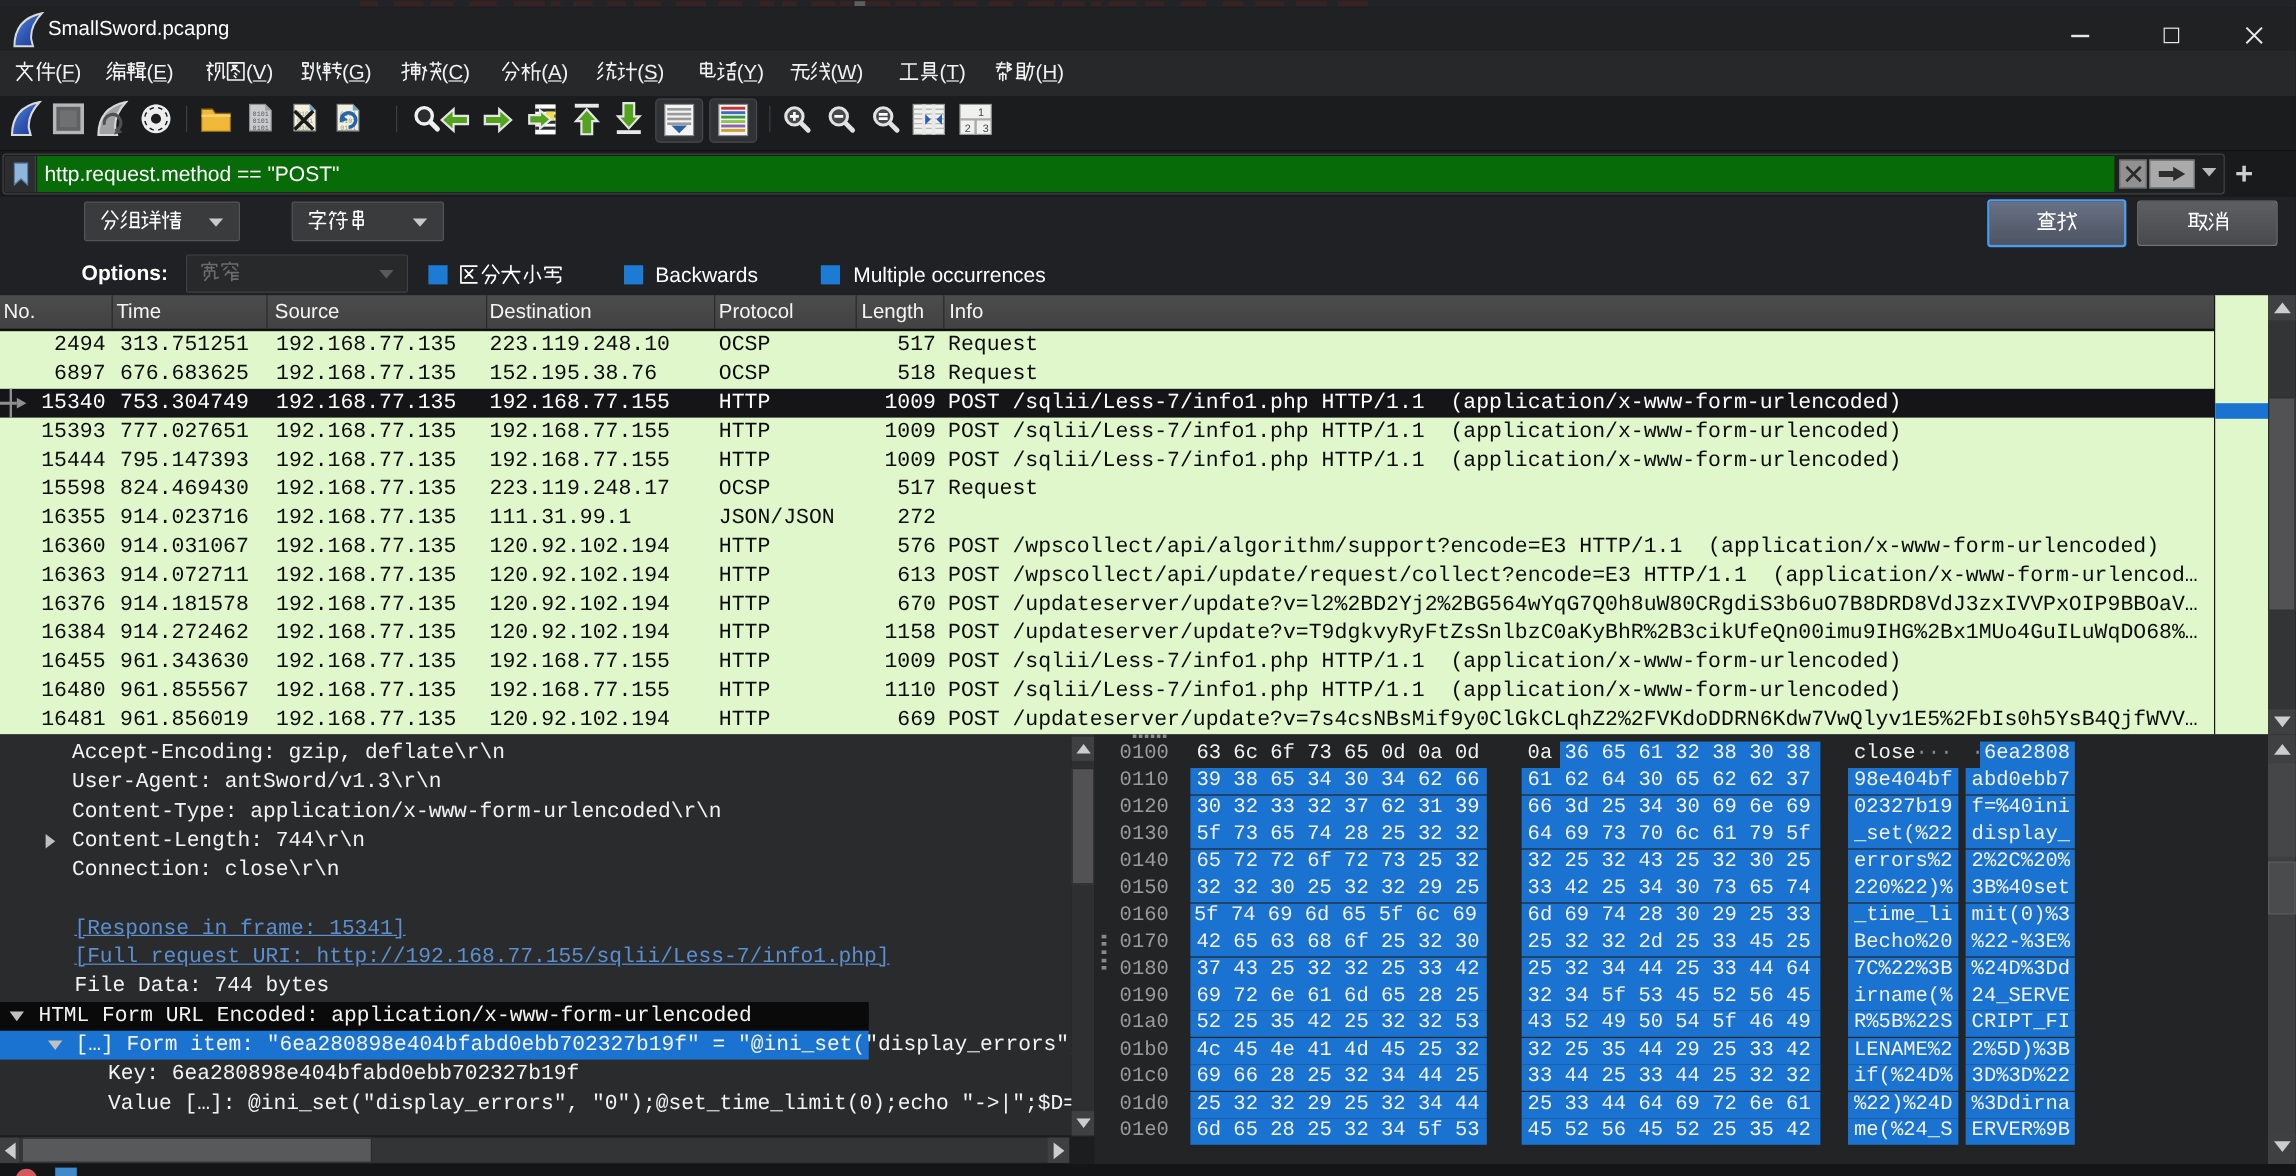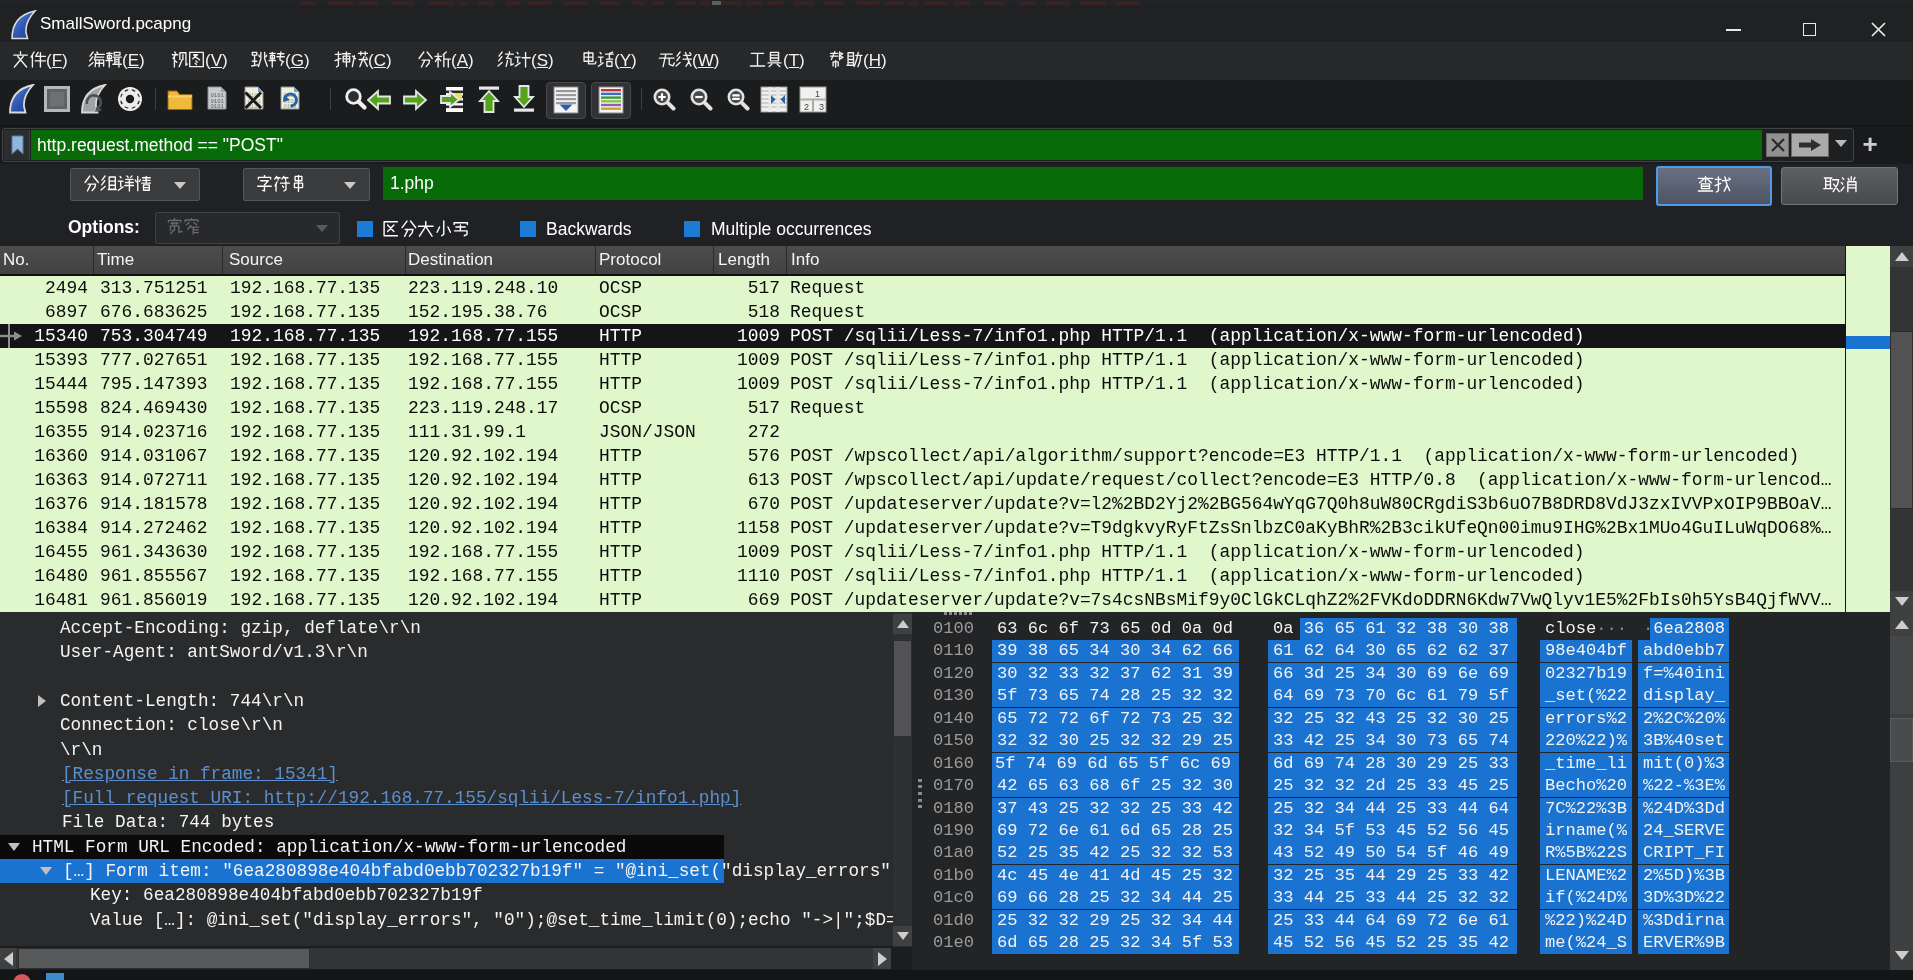--- a/index.html
+++ b/index.html
@@ -334,23 +334,20 @@
 <div class="ddown" style="left:243px;top:168px;width:127px;height:33px;line-height:31px">
       <span style="position:absolute;left:12px"><svg class="cj" viewBox="0 0 100 100">
           <path d="M50,2 L50,10 M14,24 L14,14 L86,14 L86,24 M28,34 L72,34 L50,58 M10,66 L90,66 M50,58 L50,94 L40,90" fill="none" stroke="currentColor" stroke-width="8" stroke-linejoin="round" stroke-linecap="round"></path>
         </svg><svg class="cj" viewBox="0 0 100 100">
           <path d="M22,8 L10,24 M16,16 L42,16 M30,16 L30,30 M64,8 L52,24 M58,16 L88,16 M74,16 L74,30 M24,40 L12,64 M18,54 L18,94 M44,48 L96,48 M76,38 L76,86 L64,94 M56,64 L62,72" fill="none" stroke="currentColor" stroke-width="8" stroke-linejoin="round" stroke-linecap="round"></path>
         </svg><svg class="cj" viewBox="0 0 100 100">
           <path d="M30,8 L70,8 L70,34 L30,34 L30,8 M26,48 L74,48 L74,74 L26,74 L26,48 M50,2 L50,96" fill="none" stroke="currentColor" stroke-width="8" stroke-linejoin="round" stroke-linecap="round"></path>
         </svg></span>
       <span class="caret" style="left:100px;top:13px"></span>
     </div>
-<div class="abs green" style="left:383px;top:167px;width:1260px;height:33px;color:#fff;font-size:17.5px;line-height:33px">
-      <span style="position:absolute;left:7px">1.php</span>
-    </div>
 <div class="abs" style="left:1656px;top:166px;width:116px;height:40px;background:linear-gradient(#687183,#4d5463);border:2px solid #4f9be8;border-radius:3px;color:#fff;font-size:17px;text-align:center;line-height:36px"><svg class="cj" viewBox="0 0 100 100">
         <path d="M50,2 L50,36 M8,14 L92,14 M40,18 L16,40 M60,18 L84,40 M26,46 L74,46 L74,74 L26,74 L26,46 M26,60 L74,60 M8,88 L92,88" fill="none" stroke="currentColor" stroke-width="8" stroke-linejoin="round" stroke-linecap="round"></path>
       </svg><svg class="cj" viewBox="0 0 100 100">
         <path d="M8,20 L40,20 M26,6 L26,86 L14,94 M6,56 L40,44 M50,28 L88,24 M64,6 L76,50 L92,86 M78,52 L60,90 M88,12 L96,20" fill="none" stroke="currentColor" stroke-width="8" stroke-linejoin="round" stroke-linecap="round"></path>
       </svg></div>
 <div class="abs" style="left:1781px;top:167px;width:117px;height:38px;background:linear-gradient(#5d5f63,#48494d);border:1px solid #757575;border-radius:3px;color:#fff;font-size:17px;text-align:center;line-height:36px"><svg class="cj" viewBox="0 0 100 100">
         <path d="M8,12 L52,12 M16,12 L16,74 M44,12 L44,74 M16,32 L44,32 M16,52 L44,52 M4,74 L56,74 M56,22 L92,22 L86,48 L60,92 M62,48 L96,92" fill="none" stroke="currentColor" stroke-width="8" stroke-linejoin="round" stroke-linecap="round"></path>
       </svg><svg class="cj" viewBox="0 0 100 100">
         <path d="M14,10 L22,20 M8,38 L16,48 M6,88 L24,64 M66,4 L66,24 M48,14 L54,26 M88,8 L80,24 M46,92 L46,34 L94,34 L94,92 M46,52 L94,52 M46,70 L94,70" fill="none" stroke="currentColor" stroke-width="8" stroke-linejoin="round" stroke-linecap="round"></path>
       </svg></div>
@@ -398,21 +395,21 @@
 <div class="abs" style="left:0;top:274px;width:1845px;height:2px;background:#101010"></div>
 <div id="tbody" class="abs mono">
 <div class="trow" style="top:0px"><span class="c-no">2494</span><span class="c-t">313.751251</span><span class="c-s">192.168.77.135</span><span class="c-d">223.119.248.10</span><span class="c-p">OCSP</span><span class="c-l">517</span><span class="c-i">Request</span></div>
 <div class="trow" style="top:24px"><span class="c-no">6897</span><span class="c-t">676.683625</span><span class="c-s">192.168.77.135</span><span class="c-d">152.195.38.76</span><span class="c-p">OCSP</span><span class="c-l">518</span><span class="c-i">Request</span></div>
 <div class="trow tsel" style="top:48px"><span class="c-no">15340</span><span class="c-t">753.304749</span><span class="c-s">192.168.77.135</span><span class="c-d">192.168.77.155</span><span class="c-p">HTTP</span><span class="c-l">1009</span><span class="c-i">POST /sqlii/Less-7/info1.php HTTP/1.1  (application/x-www-form-urlencoded)</span></div>
 <div class="trow" style="top:72px"><span class="c-no">15393</span><span class="c-t">777.027651</span><span class="c-s">192.168.77.135</span><span class="c-d">192.168.77.155</span><span class="c-p">HTTP</span><span class="c-l">1009</span><span class="c-i">POST /sqlii/Less-7/info1.php HTTP/1.1  (application/x-www-form-urlencoded)</span></div>
 <div class="trow" style="top:96px"><span class="c-no">15444</span><span class="c-t">795.147393</span><span class="c-s">192.168.77.135</span><span class="c-d">192.168.77.155</span><span class="c-p">HTTP</span><span class="c-l">1009</span><span class="c-i">POST /sqlii/Less-7/info1.php HTTP/1.1  (application/x-www-form-urlencoded)</span></div>
 <div class="trow" style="top:120px"><span class="c-no">15598</span><span class="c-t">824.469430</span><span class="c-s">192.168.77.135</span><span class="c-d">223.119.248.17</span><span class="c-p">OCSP</span><span class="c-l">517</span><span class="c-i">Request</span></div>
 <div class="trow" style="top:144px"><span class="c-no">16355</span><span class="c-t">914.023716</span><span class="c-s">192.168.77.135</span><span class="c-d">111.31.99.1</span><span class="c-p">JSON/JSON</span><span class="c-l">272</span></div>
 <div class="trow" style="top:168px"><span class="c-no">16360</span><span class="c-t">914.031067</span><span class="c-s">192.168.77.135</span><span class="c-d">120.92.102.194</span><span class="c-p">HTTP</span><span class="c-l">576</span><span class="c-i">POST /wpscollect/api/algorithm/support?encode=E3 HTTP/1.1  (application/x-www-form-urlencoded)</span></div>
-<div class="trow" style="top:192px"><span class="c-no">16363</span><span class="c-t">914.072711</span><span class="c-s">192.168.77.135</span><span class="c-d">120.92.102.194</span><span class="c-p">HTTP</span><span class="c-l">613</span><span class="c-i">POST /wpscollect/api/update/request/collect?encode=E3 HTTP/0.8  (application/x-www-form-urlencod…</span></div>
+<div class="trow" style="top:192px"><span class="c-no">16363</span><span class="c-t">914.072711</span><span class="c-s">192.168.77.135</span><span class="c-d">120.92.102.194</span><span class="c-p">HTTP</span><span class="c-l">613</span><span class="c-i">POST /wpscollect/api/update/request/collect?encode=E3 HTTP/1.1  (application/x-www-form-urlencod…</span></div>
 <div class="trow" style="top:216px"><span class="c-no">16376</span><span class="c-t">914.181578</span><span class="c-s">192.168.77.135</span><span class="c-d">120.92.102.194</span><span class="c-p">HTTP</span><span class="c-l">670</span><span class="c-i">POST /updateserver/update?v=l2%2BD2Yj2%2BG564wYqG7Q0h8uW80CRgdiS3b6uO7B8DRD8VdJ3zxIVVPxOIP9BBOaV…</span></div>
 <div class="trow" style="top:240px"><span class="c-no">16384</span><span class="c-t">914.272462</span><span class="c-s">192.168.77.135</span><span class="c-d">120.92.102.194</span><span class="c-p">HTTP</span><span class="c-l">1158</span><span class="c-i">POST /updateserver/update?v=T9dgkvyRyFtZsSnlbzC0aKyBhR%2B3cikUfeQn00imu9IHG%2Bx1MUo4GuILuWqDO68%…</span></div>
 <div class="trow" style="top:264px"><span class="c-no">16455</span><span class="c-t">961.343630</span><span class="c-s">192.168.77.135</span><span class="c-d">192.168.77.155</span><span class="c-p">HTTP</span><span class="c-l">1009</span><span class="c-i">POST /sqlii/Less-7/info1.php HTTP/1.1  (application/x-www-form-urlencoded)</span></div>
 <div class="trow" style="top:288px"><span class="c-no">16480</span><span class="c-t">961.855567</span><span class="c-s">192.168.77.135</span><span class="c-d">192.168.77.155</span><span class="c-p">HTTP</span><span class="c-l">1110</span><span class="c-i">POST /sqlii/Less-7/info1.php HTTP/1.1  (application/x-www-form-urlencoded)</span></div>
 <div class="trow" style="top:312px"><span class="c-no">16481</span><span class="c-t">961.856019</span><span class="c-s">192.168.77.135</span><span class="c-d">120.92.102.194</span><span class="c-p">HTTP</span><span class="c-l">669</span><span class="c-i">POST /updateserver/update?v=7s4csNBsMif9y0ClGkCLqhZ2%2FVKdoDDRN6Kdw7VwQlyv1E5%2FbIs0h5YsB4QjfWVV…</span></div>
 <div class="abs" style="left:8px;top:48px;width:2px;height:24px;background:#8f8f8f"></div>
 <svg class="abs" style="left:0px;top:54px" width="24" height="12" viewBox="0 0 24 12">
         <path d="M0,6 H14" stroke="#8f8f8f" stroke-width="2.4"></path>
         <path d="M14,1.5 L22,6 L14,10.5 Z" fill="#8f8f8f"></path>
       </svg>
@@ -423,24 +420,24 @@
 <div class="sbtn abs" style="left:1890px;top:246px;width:23px;height:21px">
       <span class="tri-u"></span>
     </div>
 <div class="sbtn abs" style="left:1890px;top:591px;width:23px;height:21px">
       <span class="tri-d"></span>
     </div>
 <div class="thumb abs" style="left:1890px;top:331px;width:23px;height:178px"></div>
 <div id="dpane" class="abs">
 <div class="dl" style="top:4px;"><span style="position:absolute;left:60px">Accept-Encoding: gzip, deflate\r\n</span></div>
 <div class="dl" style="top:28px;"><span style="position:absolute;left:60px">User-Agent: antSword/v1.3\r\n</span></div>
+<div class="dl" style="top:53px;"><span style="position:absolute;left:60px">Content-Type: application/x-www-form-urlencoded\r\n</span></div>
 <div class="dl" style="top:77px;"><span style="position:absolute;left:60px">Content-Length: 744\r\n</span></div>
 <div class="te" style="left:38px;top:83px"></div>
 <div class="dl" style="top:101px;"><span style="position:absolute;left:60px">Connection: close\r\n</span></div>
-<div class="dl" style="top:126px;"><span style="position:absolute;left:60px">\r\n</span></div>
 <div class="dl" style="top:150px;"><span style="position:absolute;left:62px"><span class="dlink">[Response in frame: 15341]</span></span></div>
 <div class="dl" style="top:174px;"><span style="position:absolute;left:62px"><span class="dlink">[Full request URI: http://192.168.77.155/sqlii/Less-7/info1.php]</span></span></div>
 <div class="dl" style="top:198px;"><span style="position:absolute;left:62px">File Data: 744 bytes</span></div>
 <div class="dl" style="top:223px;background:#0a0a0a;"><span style="position:absolute;left:32px">HTML Form URL Encoded: application/x-www-form-urlencoded</span></div>
 <div class="tw" style="left:8px;top:231px"></div>
 <div class="dl" style="top:247px;background:#1a73d1;"><span style="position:absolute;left:63px">[…] Form item: "6ea280898e404bfabd0ebb702327b19f" = "@ini_set("display_errors", "0");@set</span></div>
 <div class="tw" style="left:40px;top:255px"></div>
 <div class="dl" style="top:271px;"><span style="position:absolute;left:90px">Key: 6ea280898e404bfabd0ebb702327b19f</span></div>
 <div class="dl" style="top:296px;"><span style="position:absolute;left:90px">Value […]: @ini_set("display_errors", "0");@set_time_limit(0);echo "-&gt;|";$D=dirname($_SER</span></div>
 </div>

